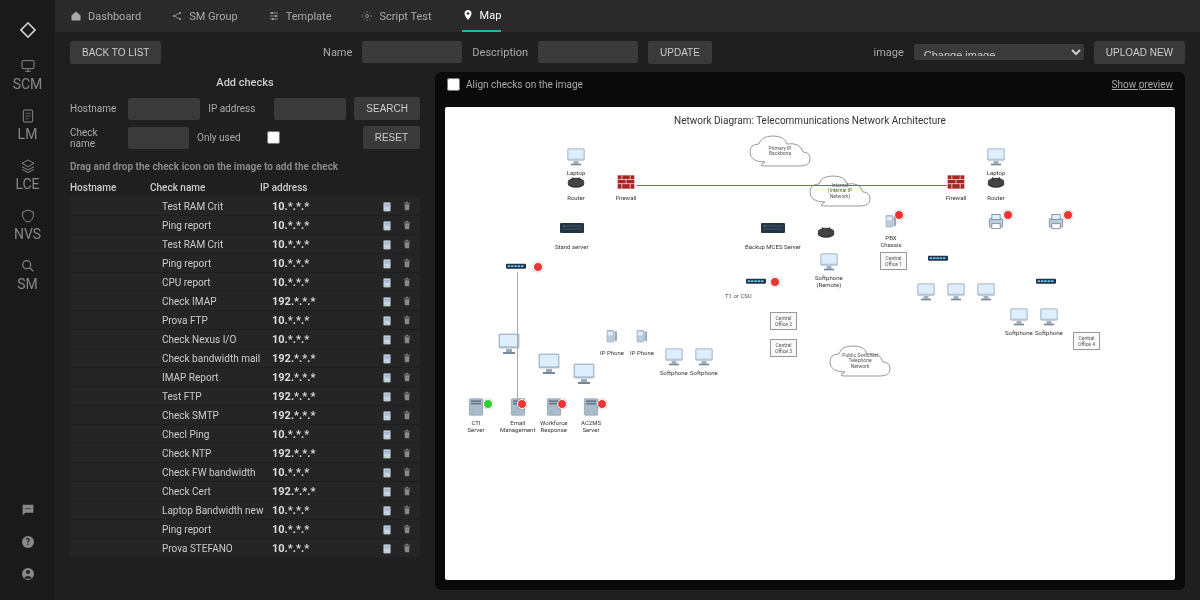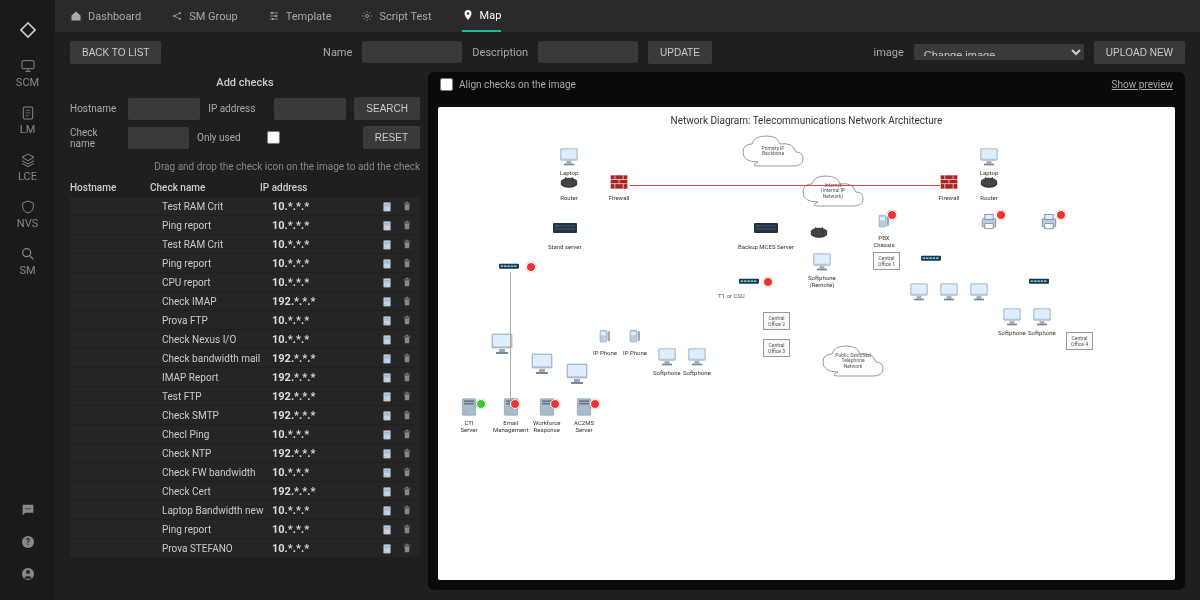--- a/index.html
+++ b/index.html
@@ -1,41 +1,41 @@
 <!DOCTYPE html>
 <html><head>
 <meta charset="utf-8">
 <style>
 * { box-sizing: border-box; margin: 0; padding: 0; }
 body { font-family: -apple-system, BlinkMacSystemFont, "Segoe UI", Roboto, sans-serif; background: #1a1a1a; color: #aaa; font-size: 11px; overflow: hidden; }
 .app { display: flex; height: 600px; width: 1200px; }
 .sidebar { width: 55px; background: #1a1a1a; display: flex; flex-direction: column; align-items: center; padding-top: 10px; }
 .sidebar-item { display: flex; flex-direction: column; align-items: center; padding: 8px 0; color: #888; cursor: pointer; width: 100%; }
 .sidebar-item svg { width: 16px; height: 16px; fill: #888; }
-.sidebar-item span { font-size: 11px; margin-top: 2px; }
+.sidebar-item span { font-size: 14px; margin-top: 2px; }
 .sidebar-bottom { margin-top: auto; padding-bottom: 10px; width:100%;}
 .logo-item { padding: 10px 0;}
 .logo-item svg { width: 20px; height: 20px; fill: #ccc; transform: rotate(45deg); }
 .main { flex: 1; display: flex; flex-direction: column; background: #1f1f1f; }
 .topbar { height: 32px; background: #2a2a2a; display: flex; align-items: center; padding: 0 15px; gap: 30px; }
 .topbar-item { display: flex; align-items: center; gap: 6px; color: #aaa; font-size: 11px; cursor: pointer; padding: 8px 0; }
 .topbar-item.active { color: #fff; border-bottom: 2px solid #1abc9c; }
 .topbar-item svg { width: 12px; height: 12px; fill: currentColor; }
 .toolbar2 { height: 40px; display: flex; align-items: center; padding: 0 15px; gap: 10px; }
 .btn { background: #3a3a3a; color: #ccc; border: none; padding: 6px 12px; font-size: 10px; cursor: pointer; border-radius: 2px; }
 .label { font-size: 11px; color: #aaa; }
 input[type="text"], select { background: #3a3a3a; border: none; color: #ccc; padding: 4px 6px; font-size: 11px; height: 22px; border-radius: 2px; }
 select { height: 16px; }
-.content { flex: 1; display: flex; gap: 8px; padding: 0 15px 10px 15px; overflow: hidden; }
+.content { flex: 1; display: flex; gap: 15px; padding: 0 15px 10px 15px; overflow: hidden; }
 .left-panel { width: 350px; display: flex; flex-direction: column; }
 .add-checks-title { text-align: center; font-size: 11px; color: #ccc; padding: 4px 0 8px 0; font-weight: 500; }
 .search-row { display: flex; align-items: center; gap: 8px; margin-bottom: 6px; }
 .search-row .lbl { width: 50px; font-size: 10px; }
 .search-row input { flex: 1; min-width: 0; }
-.hint { text-align: right; font-size: 10px; color: #888; padding: 6px 0; }
+.hint { text-align: left; font-size: 10px; color: #888; padding: 6px 0; font-weight: bold; }
 .check-header { display: flex; padding: 4px 0; font-size: 10px; color: #ccc; font-weight: 500; }
 .col-host { width: 80px; }
 .col-check { width: 110px; }
 .col-ip { width: 90px; }
 .col-icons { flex: 1; }
 .check-list { flex: 1; overflow-y: auto; }
 .check-row { display: flex; align-items: center; padding: 3px 0; font-size: 10px; background: #252525; margin-bottom: 1px; height: 18px; }
 .check-row .col-host { font-size: 10px; }
 .check-row .col-check { font-size: 10px; color: #ccc; margin-left: 12px; }
 .check-row .col-ip { font-size: 11px; color: #ddd; font-weight: bold; }

